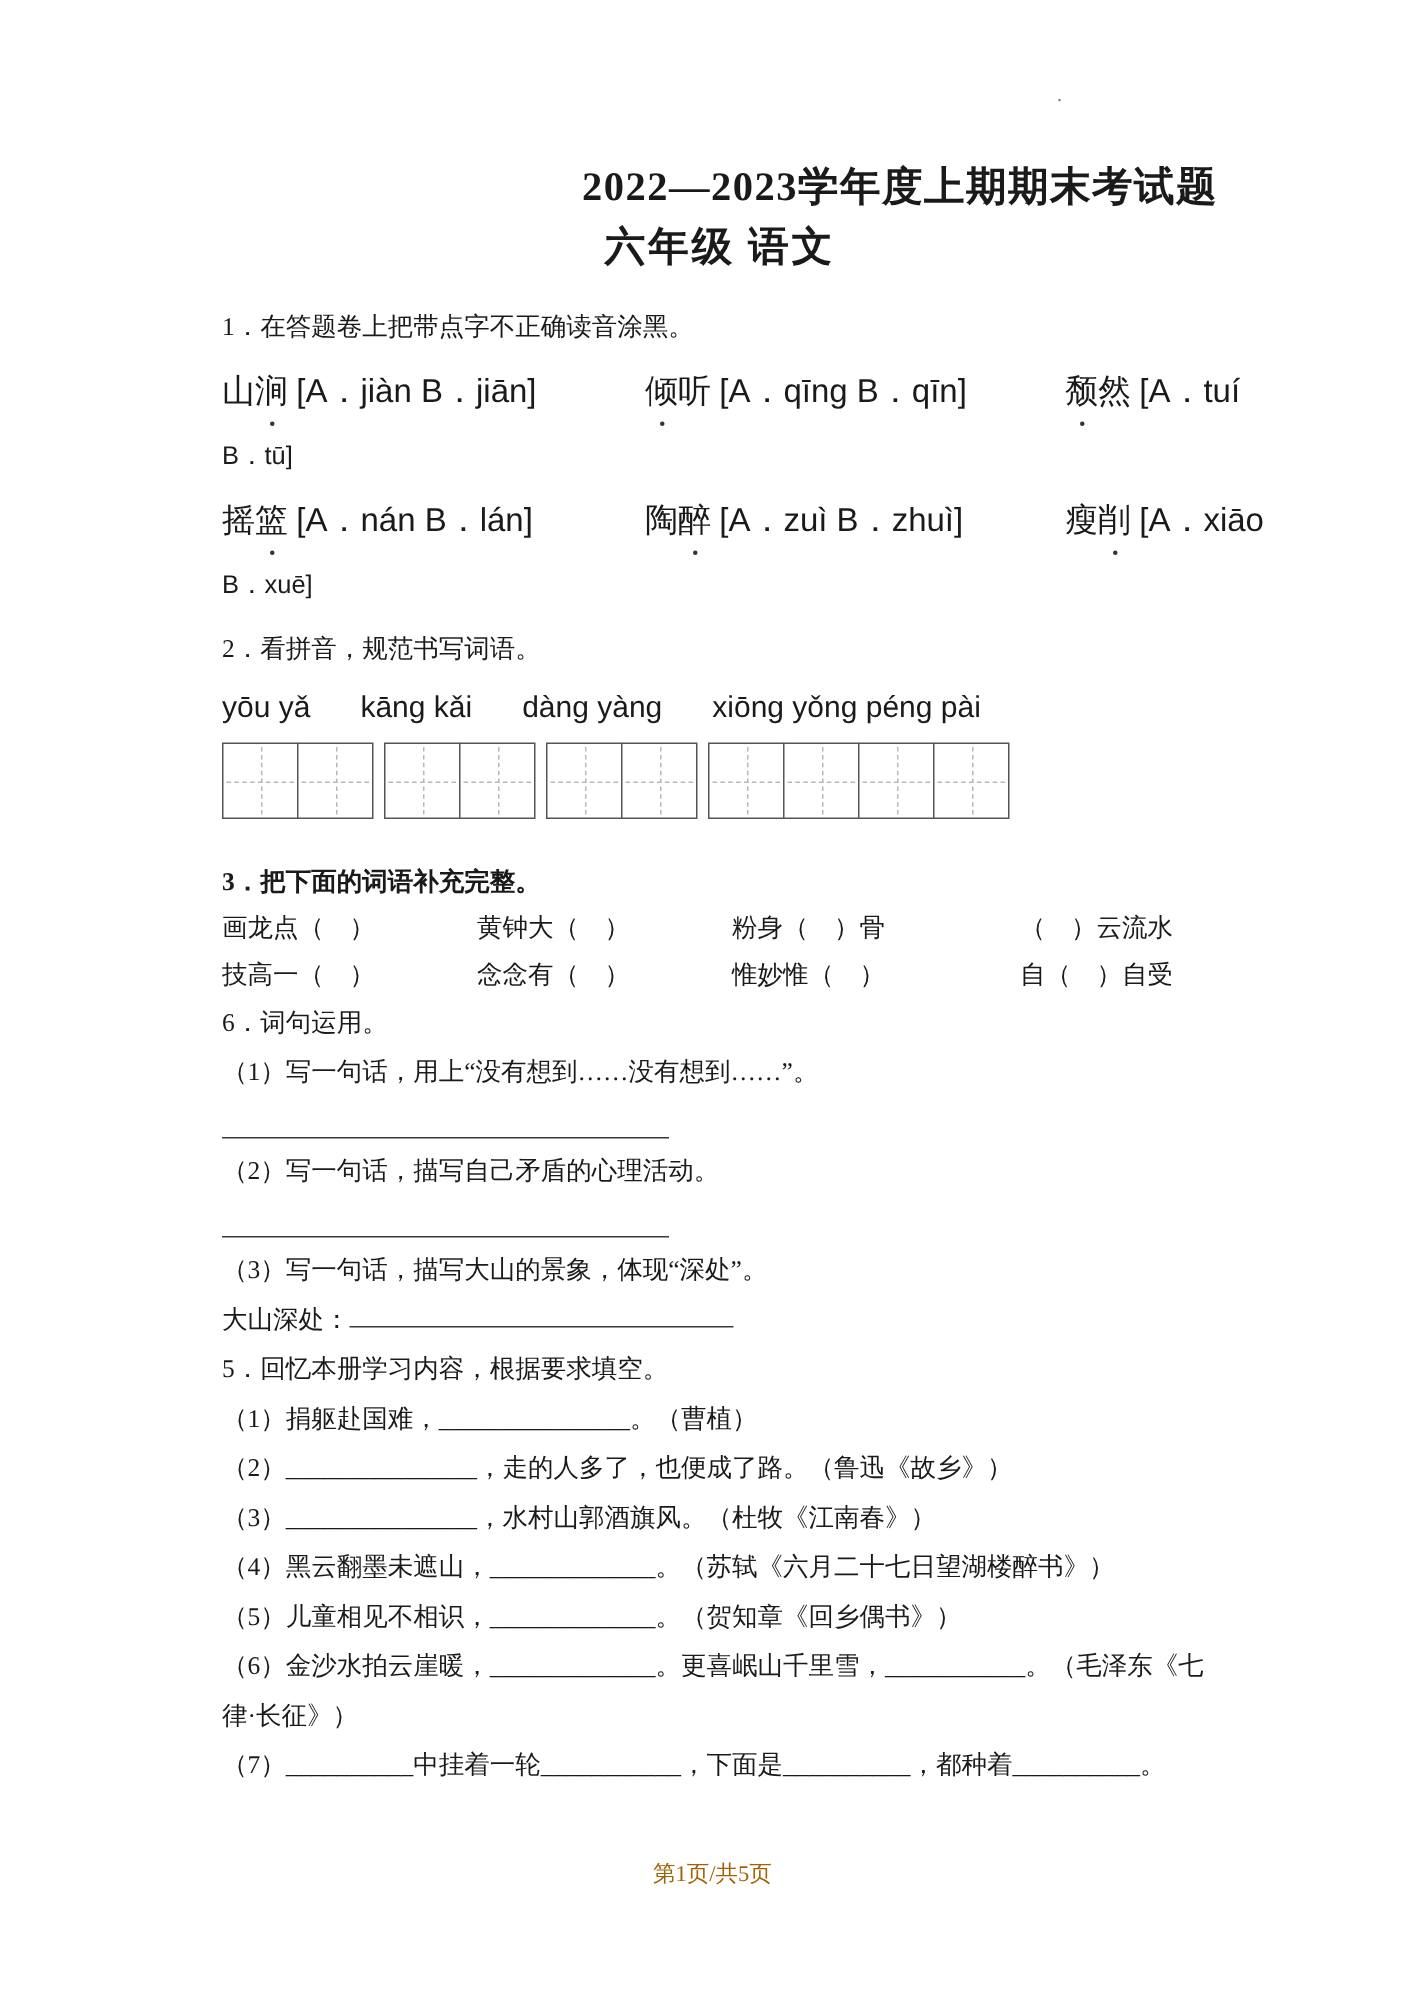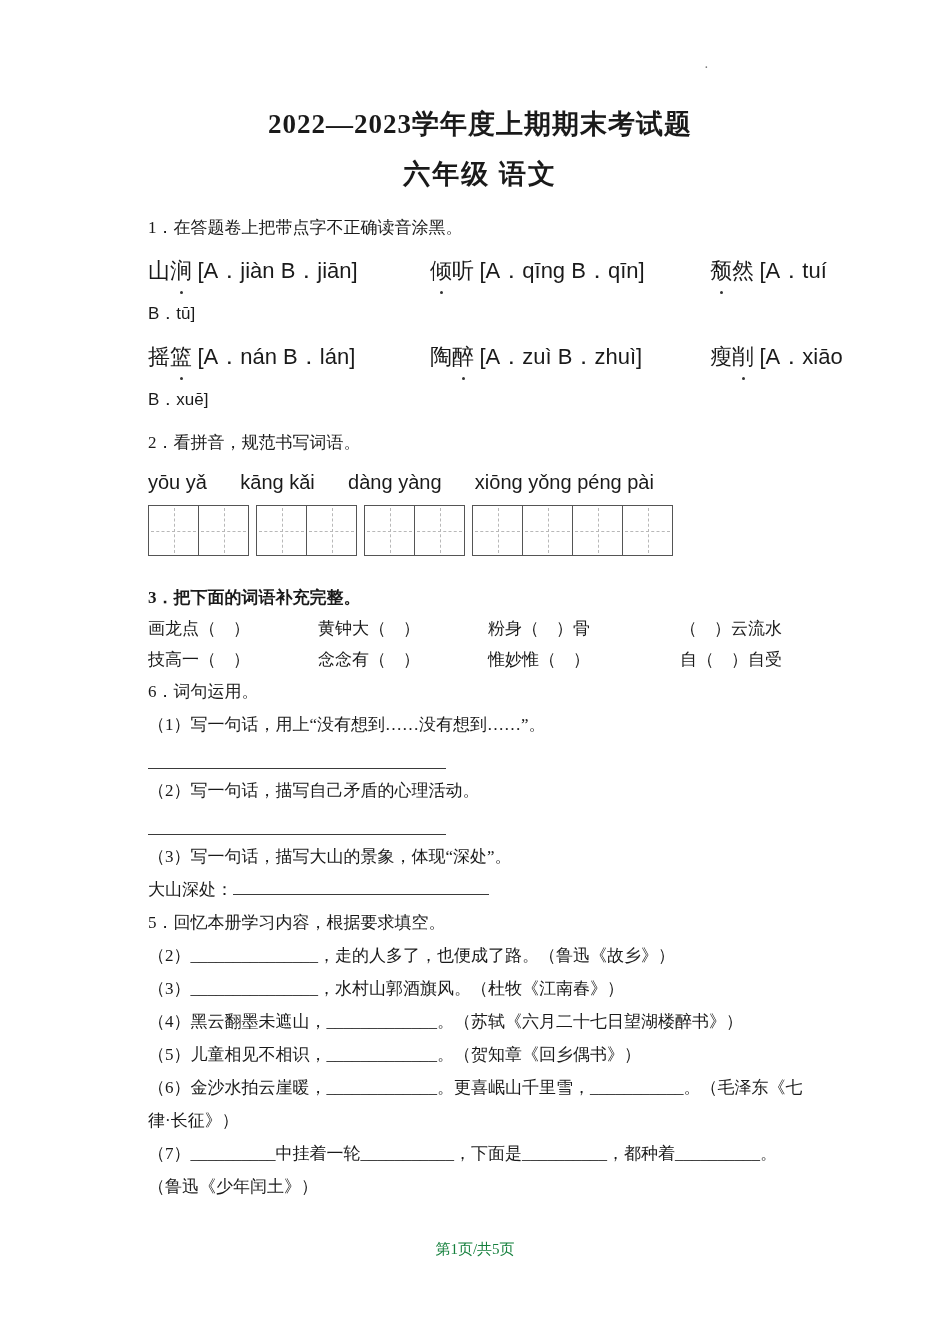--- a/index.html
+++ b/index.html
@@ -24,32 +24,31 @@
 
   .artifact-dot {
     position: absolute;
     left: 704px;
     top: 60px;
     font-size: 14px;
     color: #777;
   }
 
   .exam-title {
-    text-align: center;
+    text-align: right;
     font-size: 27px;
     font-weight: bold;
     line-height: 40px;
     letter-spacing: 1px;
   }
   .exam-subtitle {
     text-align: center;
     font-size: 27px;
     font-weight: bold;
     line-height: 40px;
-    margin-top: 10px;
     letter-spacing: 2px;
   }
 
   .line { font-size: 17px; }
   .lh43 { line-height: 43px; }
   .lh31 { line-height: 31px; }
 
   .q1-row {
     display: grid;
     grid-template-columns: 282px 280px 1fr;
@@ -131,21 +130,21 @@
     vertical-align: baseline;
   }
 
   .page-footer {
     position: absolute;
     top: 1240px;
     left: 0;
     width: 100%;
     text-align: center;
     font-size: 15px;
-    color: #15803d;
+    color: #a16207;
   }
 
   .mt26 { margin-top: 26px; font-weight: bold; }
   .mt12 { margin-top: 12px; }
 </style>
 </head>
 <body>
 
 <div class="page">
 
@@ -232,26 +231,26 @@
     <div class="q45-line">（1）写一句话，用上“没有想到……没有想到……”。</div>
     <div class="blank-line"></div>
     <div class="q45-line">（2）写一句话，描写自己矛盾的心理活动。</div>
     <div class="blank-line"></div>
     <div class="q45-line">（3）写一句话，描写大山的景象，体现“深处”。</div>
     <div class="q45-line">
       <span>大山深处：</span><span class="inline-blank"></span>
     </div>
 
     <div class="q45-line">5．回忆本册学习内容，根据要求填空。</div>
+    <div class="q45-line">（1）捐躯赴国难，_______________。（曹植）</div>
     <div class="q45-line">（2）_______________，走的人多了，也便成了路。（鲁迅《故乡》）</div>
     <div class="q45-line">（3）_______________，水村山郭酒旗风。（杜牧《江南春》）</div>
     <div class="q45-line">（4）黑云翻墨未遮山，_____________。（苏轼《六月二十七日望湖楼醉书》）</div>
     <div class="q45-line">（5）儿童相见不相识，_____________。（贺知章《回乡偶书》）</div>
     <div class="q45-line">（6）金沙水拍云崖暖，_____________。更喜岷山千里雪，___________。（毛泽东《七</div>
     <div class="q45-line">律·长征》）</div>
     <div class="q45-line">（7）__________中挂着一轮___________，下面是__________，都种着__________。</div>
-    <div class="q45-line">（鲁迅《少年闰土》）</div>
 
   </div>
 
   <div class="page-footer">第1页/共5页</div>
 
 </div>
 
 </body></html>

